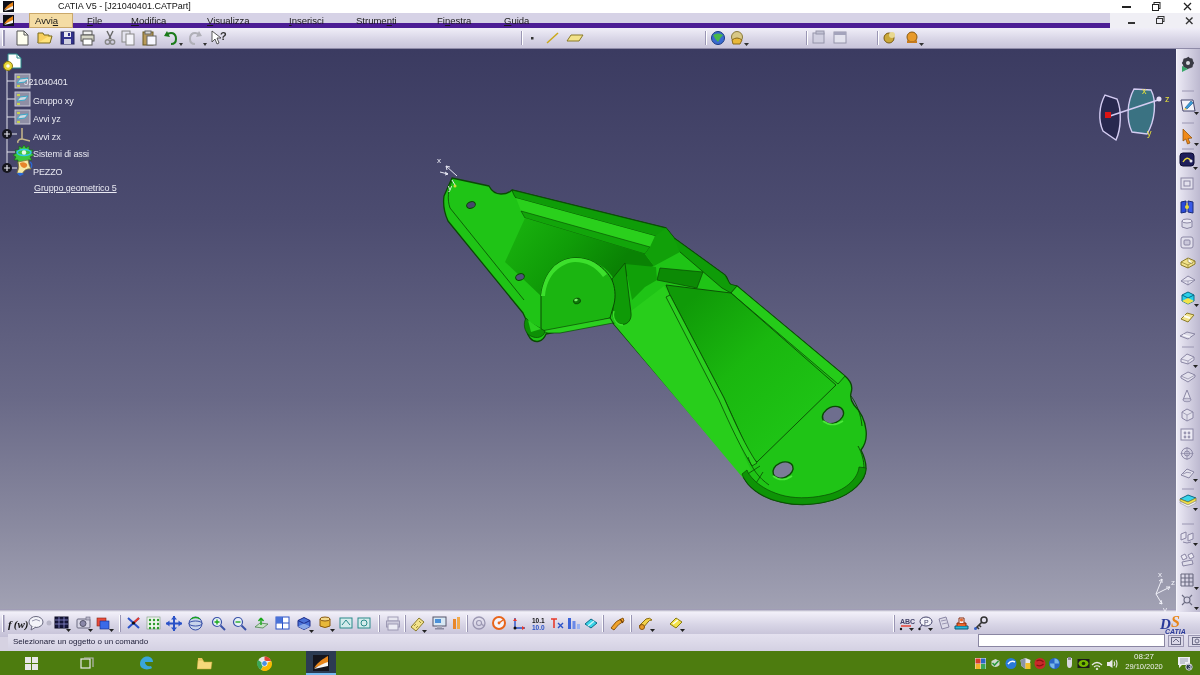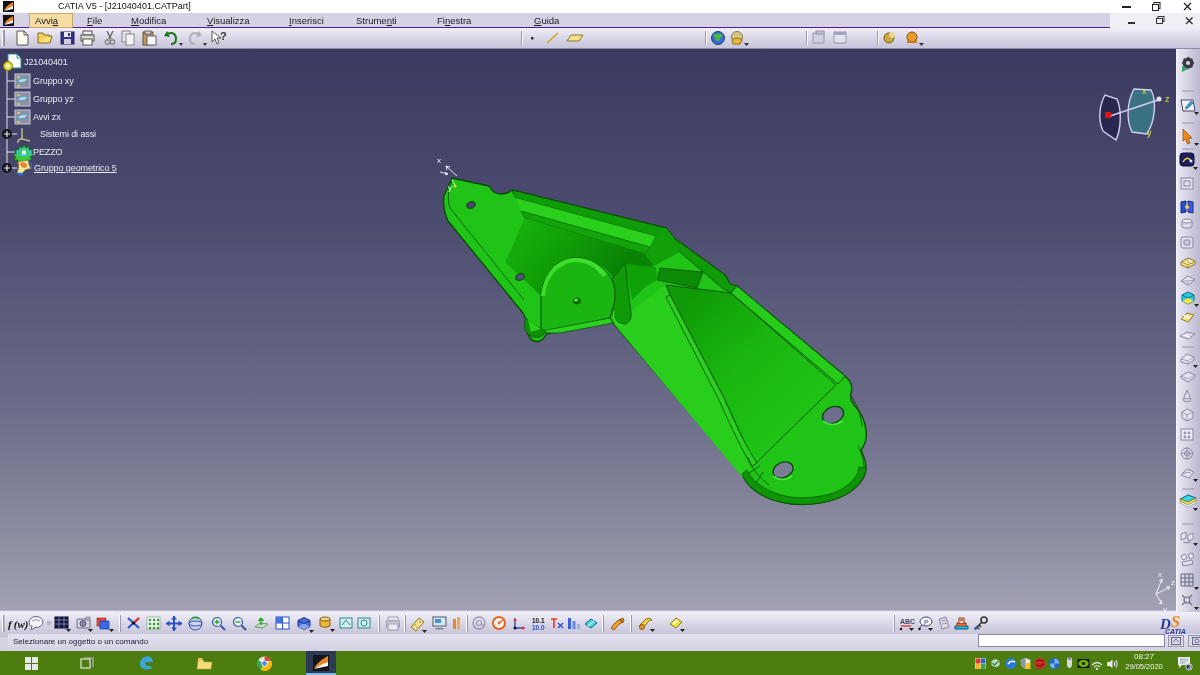--- a/index.html
+++ b/index.html
@@ -1,31 +1,31 @@
 <!DOCTYPE html>
 <html><head>
 <meta charset="utf-8">
 <style>
 * { margin:0; padding:0; box-sizing:border-box; }
 html,body { width:1200px; height:675px; overflow:hidden; }
 body { font-family:"Liberation Sans",sans-serif; position:relative; background:#d6d2e2; }
 .abs { position:absolute; }
 #titlebar { left:0; top:0; width:1200px; height:13px; background:#ffffff; }
 #titlebar .ttl { left:18px; top:1px; font-size:9px; color:#111;margin-left:40px; }
-#menubar { left:0; top:13px; width:1200px; height:15px; background:#d6d2e6; border-bottom:1px solid #4c1d95; }
+#menubar { left:0; top:13px; width:1200px; height:15px; background:#d6d2e6; border-bottom:5px solid #4c1d95; }
 #menubar .mi { top:2px; font-size:9.5px; color:#1a1a1a; }
 #toolbar { left:0; top:28px; width:1200px; height:21px; background:linear-gradient(180deg,#f0eef8 0%,#d8d5e6 55%,#c8c4da 100%); border-bottom:1px solid #8f8ba8; }
 #viewport { left:0; top:49px; width:1176px; height:562px; background:linear-gradient(180deg,#3b3b61 0%,#4c4c70 30%,#696987 62%,#8a8aa0 85%,#a2a2b4 100%); }
 #vpedge { left:0; top:609px; width:1176px; height:3px; background:linear-gradient(180deg,#8f8ba8,#f4f3f9); }
 #rightbar { left:1176px; top:49px; width:24px; height:563px; background:linear-gradient(90deg,#eceaf5 0%,#d6d3e4 45%,#bdb9d0 100%); border-left:1px solid #f5f4fa; }
 #bottombar { left:0; top:612px; width:1200px; height:25px; background:linear-gradient(180deg,#f2f0f9 0%,#d8d5e6 50%,#c4c0d6 100%); }
 #statusbar { left:0; top:634px; width:1200px; height:22px; background:linear-gradient(180deg,#e4e1ef,#cfccdf);margin-left:8px; }
 #statusbar .msg { left:5px; top:3px; font-size:8px; color:#20203a; }
 #taskbar { left:0; top:651px; width:1200px; height:24px; background:#4d7c0f; transform:translateZ(0); }
-.tree { color:#e9e9f2; font-size:9px; letter-spacing:-0.1px; }
+.tree { color:#e9e9f2; font-size:9px; letter-spacing:-0.1px;margin-top:20px; }
 .tli { position:absolute; white-space:nowrap; transform:translateZ(0); }
 svg { display:block; }
 </style>
 </head>
 <body>
 
 <div id="titlebar" class="abs">
   <svg class="abs" style="left:3px;top:1px" width="11" height="11" viewBox="0 0 11 11">
     <rect width="11" height="11" fill="#101018"></rect>
     <path d="M1,9 C4,4 7,3 10,1 L10,6 C7,7 4,8 1,9 Z" fill="#e8861a"></path>
@@ -49,21 +49,21 @@
     <path d="M1,10 C5,7 8,6 10,5 L10,8 L1,10 Z" fill="#f5f5f5"></path>
   </svg>
   <div class="abs" style="left:29px;top:0px;width:44px;height:15px;background:#f4dca4;border:1px solid #caa86a"></div>
   <div class="abs mi" style="left:35px">Avvi<span style="text-decoration:underline">a</span></div>
   <div class="abs mi" style="left:87px"><span style="text-decoration:underline">F</span>ile</div>
   <div class="abs mi" style="left:131px"><span style="text-decoration:underline">M</span>odifica</div>
   <div class="abs mi" style="left:207px"><span style="text-decoration:underline">V</span>isualizza</div>
   <div class="abs mi" style="left:289px"><span style="text-decoration:underline">I</span>nserisci</div>
   <div class="abs mi" style="left:356px">Strume<span style="text-decoration:underline">n</span>ti</div>
   <div class="abs mi" style="left:437px">Fi<span style="text-decoration:underline">n</span>estra</div>
-  <div class="abs mi" style="left:534px"><span style="text-decoration:underline">G</span>uida</div>
+  <div class="abs mi" style="left:504px"><span style="text-decoration:underline">G</span>uida</div>
   <div class="abs" style="left:1110px;top:0;width:90px;height:15px;background:#f0eff5"></div>
   <div class="abs" style="left:1128px;top:9px;width:7px;height:2px;background:#333"></div>
   <svg class="abs" style="left:1156px;top:3px" width="9" height="9" viewBox="0 0 9 9">
     <rect x="2" y="0.5" width="6" height="5" fill="none" stroke="#333"></rect>
     <rect x="0.5" y="2.5" width="6" height="5" fill="#f0eff5" stroke="#333"></rect>
   </svg>
   <svg class="abs" style="left:1185px;top:3px" width="9" height="9" viewBox="0 0 9 9">
     <path d="M1,1.5 L7.5,8 M7.5,1.5 L1,8" stroke="#333" stroke-width="1.4"></path>
   </svg>
 </div>
@@ -308,23 +308,23 @@
   <g transform="translate(16,160)">
     <path d="M1,13 Q4,7 2,2 L12,0 Q13,6 15,9 Q9,8 6,14 Z" fill="#f5e9a8" stroke="#8a7a3a" stroke-width="0.8"></path>
     <path d="M4,3 Q8,1 11,4 Q12,7 8,8 Q4,7 4,3 Z" fill="#e8842a"></path>
     <path d="M1,13 Q6,12 8,14 L4,16 Q2,15 1,13" fill="#2a6ad8"></path>
     <path d="M14,2 Q17,4 15,8" fill="none" stroke="#2a6ad8" stroke-width="1.2"></path>
   </g>
 </svg>
 
 <div class="abs tree tli" style="left:24px;top:57px">J21040401</div>
 <div class="abs tree tli" style="left:33px;top:76px">Gruppo xy</div>
-<div class="abs tree tli" style="left:33px;top:94px">Gruppo yz</div>
+<div class="abs tree tli" style="left:33px;top:94px">Avvi yz</div>
 <div class="abs tree tli" style="left:33px;top:112px">Avvi zx</div>
-<div class="abs tree tli" style="left:40px;top:129px">Sistemi di assi</div>
+<div class="abs tree tli" style="left:33px;top:129px">Sistemi di assi</div>
 <div class="abs tree tli" style="left:33px;top:147px">PEZZO</div>
 <div class="abs tree tli" style="left:34px;top:163px;text-decoration:underline">Gruppo geometrico 5</div>
 
 <div id="rightbar" class="abs"></div>
 <svg id="rbicons" class="abs" style="left:1176px;top:49px" width="24" height="562" viewBox="0 0 24 562">
   <g>
 
     <g transform="translate(4,8)">
       <circle cx="8" cy="6" r="5.5" fill="#3a3a44"></circle>
       <circle cx="8" cy="6" r="2" fill="#d8d8e0"></circle>
@@ -811,20 +811,20 @@
         <path d="M0,8 Q5,3 10,8" stroke-width="1.2"></path>
         <path d="M2,10 Q5,7.5 8,10" stroke-width="1.2"></path>
         <circle cx="5" cy="12" r="0.8" fill="#e8e8e8"></circle>
       </g>
     <g transform="translate(133,1)">
         <path d="M0,4 L2.5,4 L5.5,1.5 L5.5,10 L2.5,8 L0,8 Z" fill="#e8e8e8"></path>
         <path d="M7,3.5 Q8.5,5.8 7,8 M9,2 Q11,5.8 9,9.5" stroke="#e8e8e8" stroke-width="1.1" fill="none"></path>
       </g>
   </svg>
   <div class="abs" style="left:1130px;top:1px;width:28px;font-size:8px;color:#f0f0f0;text-align:center">08:27</div>
-  <div class="abs" style="left:1123px;top:11px;width:42px;font-size:7.5px;color:#f0f0f0;text-align:center">29/05/2020</div>
+  <div class="abs" style="left:1123px;top:11px;width:42px;font-size:7.5px;color:#f0f0f0;text-align:center">29/10/2020</div>
   <svg class="abs" style="left:1177px;top:5px" width="16" height="15" viewBox="0 0 16 15">
     <path d="M1,1 L13,1 L13,9 L5,9 L2,12 L2,9 L1,9 Z" fill="#ecedf2"></path>
     <path d="M3,3 L11,3 M3,5 L11,5 M3,7 L8,7" stroke="#9aa2b2" stroke-width="1"></path>
     <circle cx="12" cy="11" r="3.2" fill="#2a3a50" stroke="#d8d8e0"></circle>
     <text x="10.8" y="13.4" font-size="6.5" fill="#e8e8e8">3</text>
   </svg>
 </div>
 
 </body></html>

